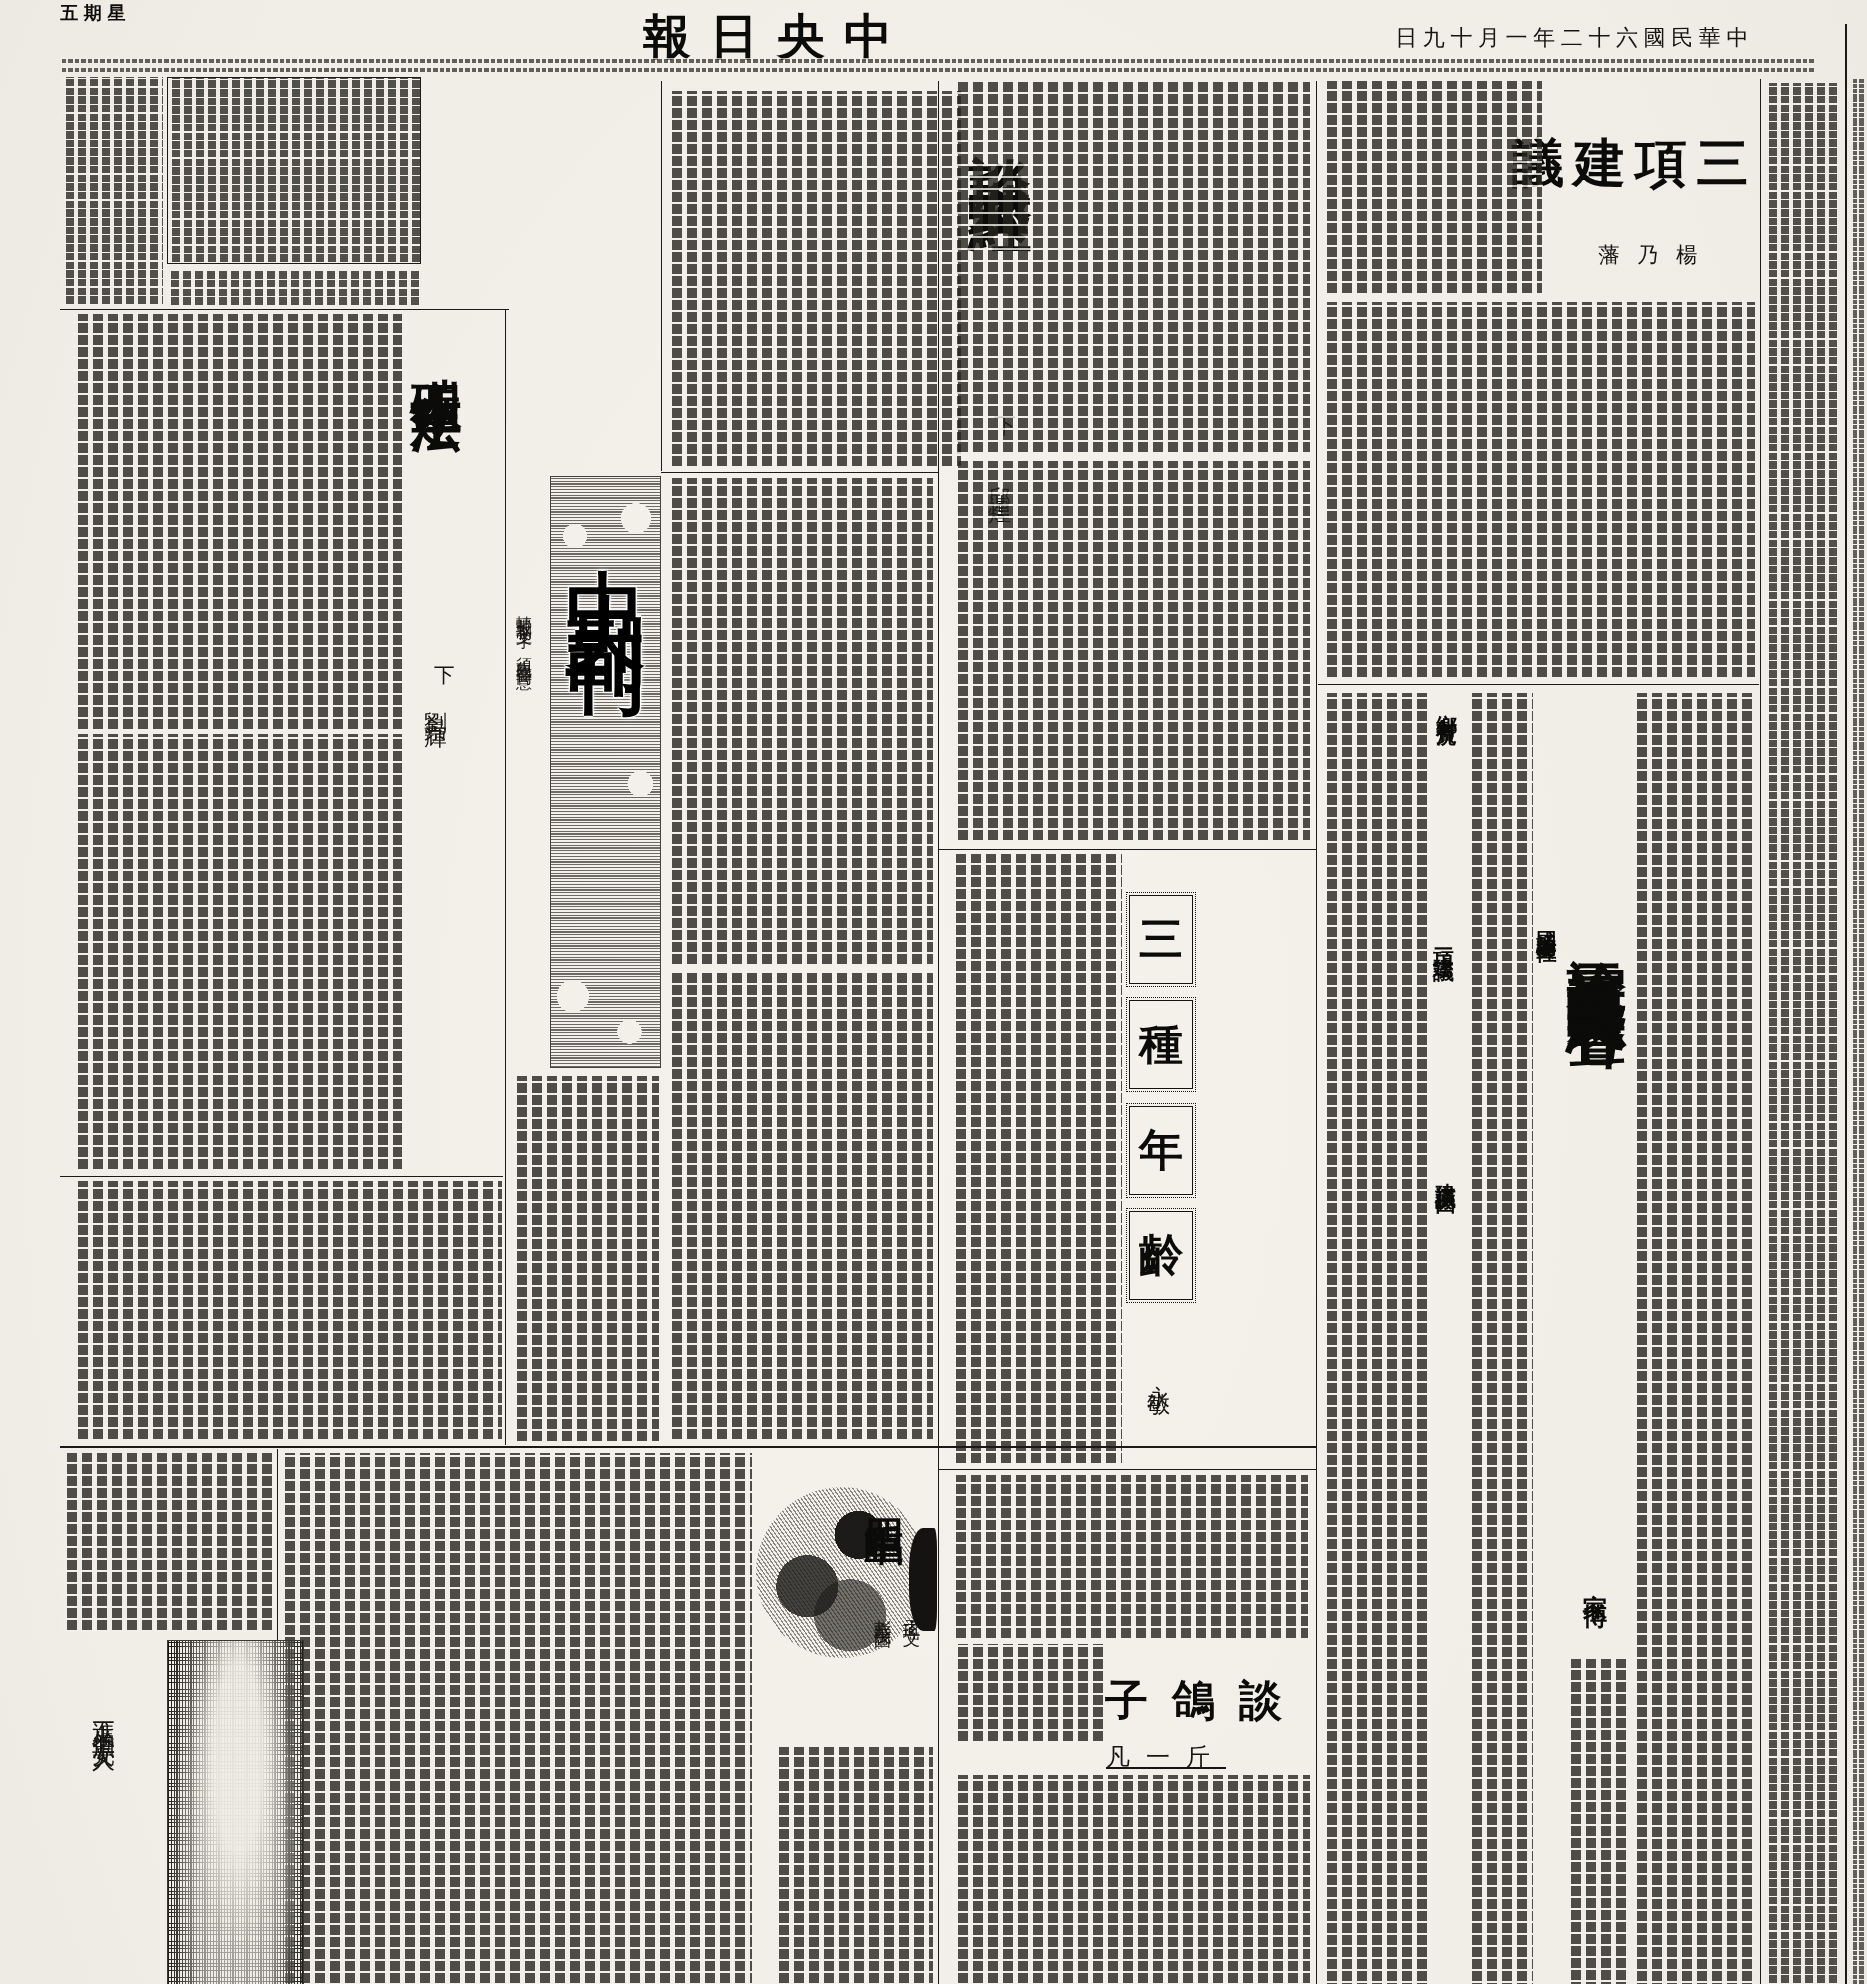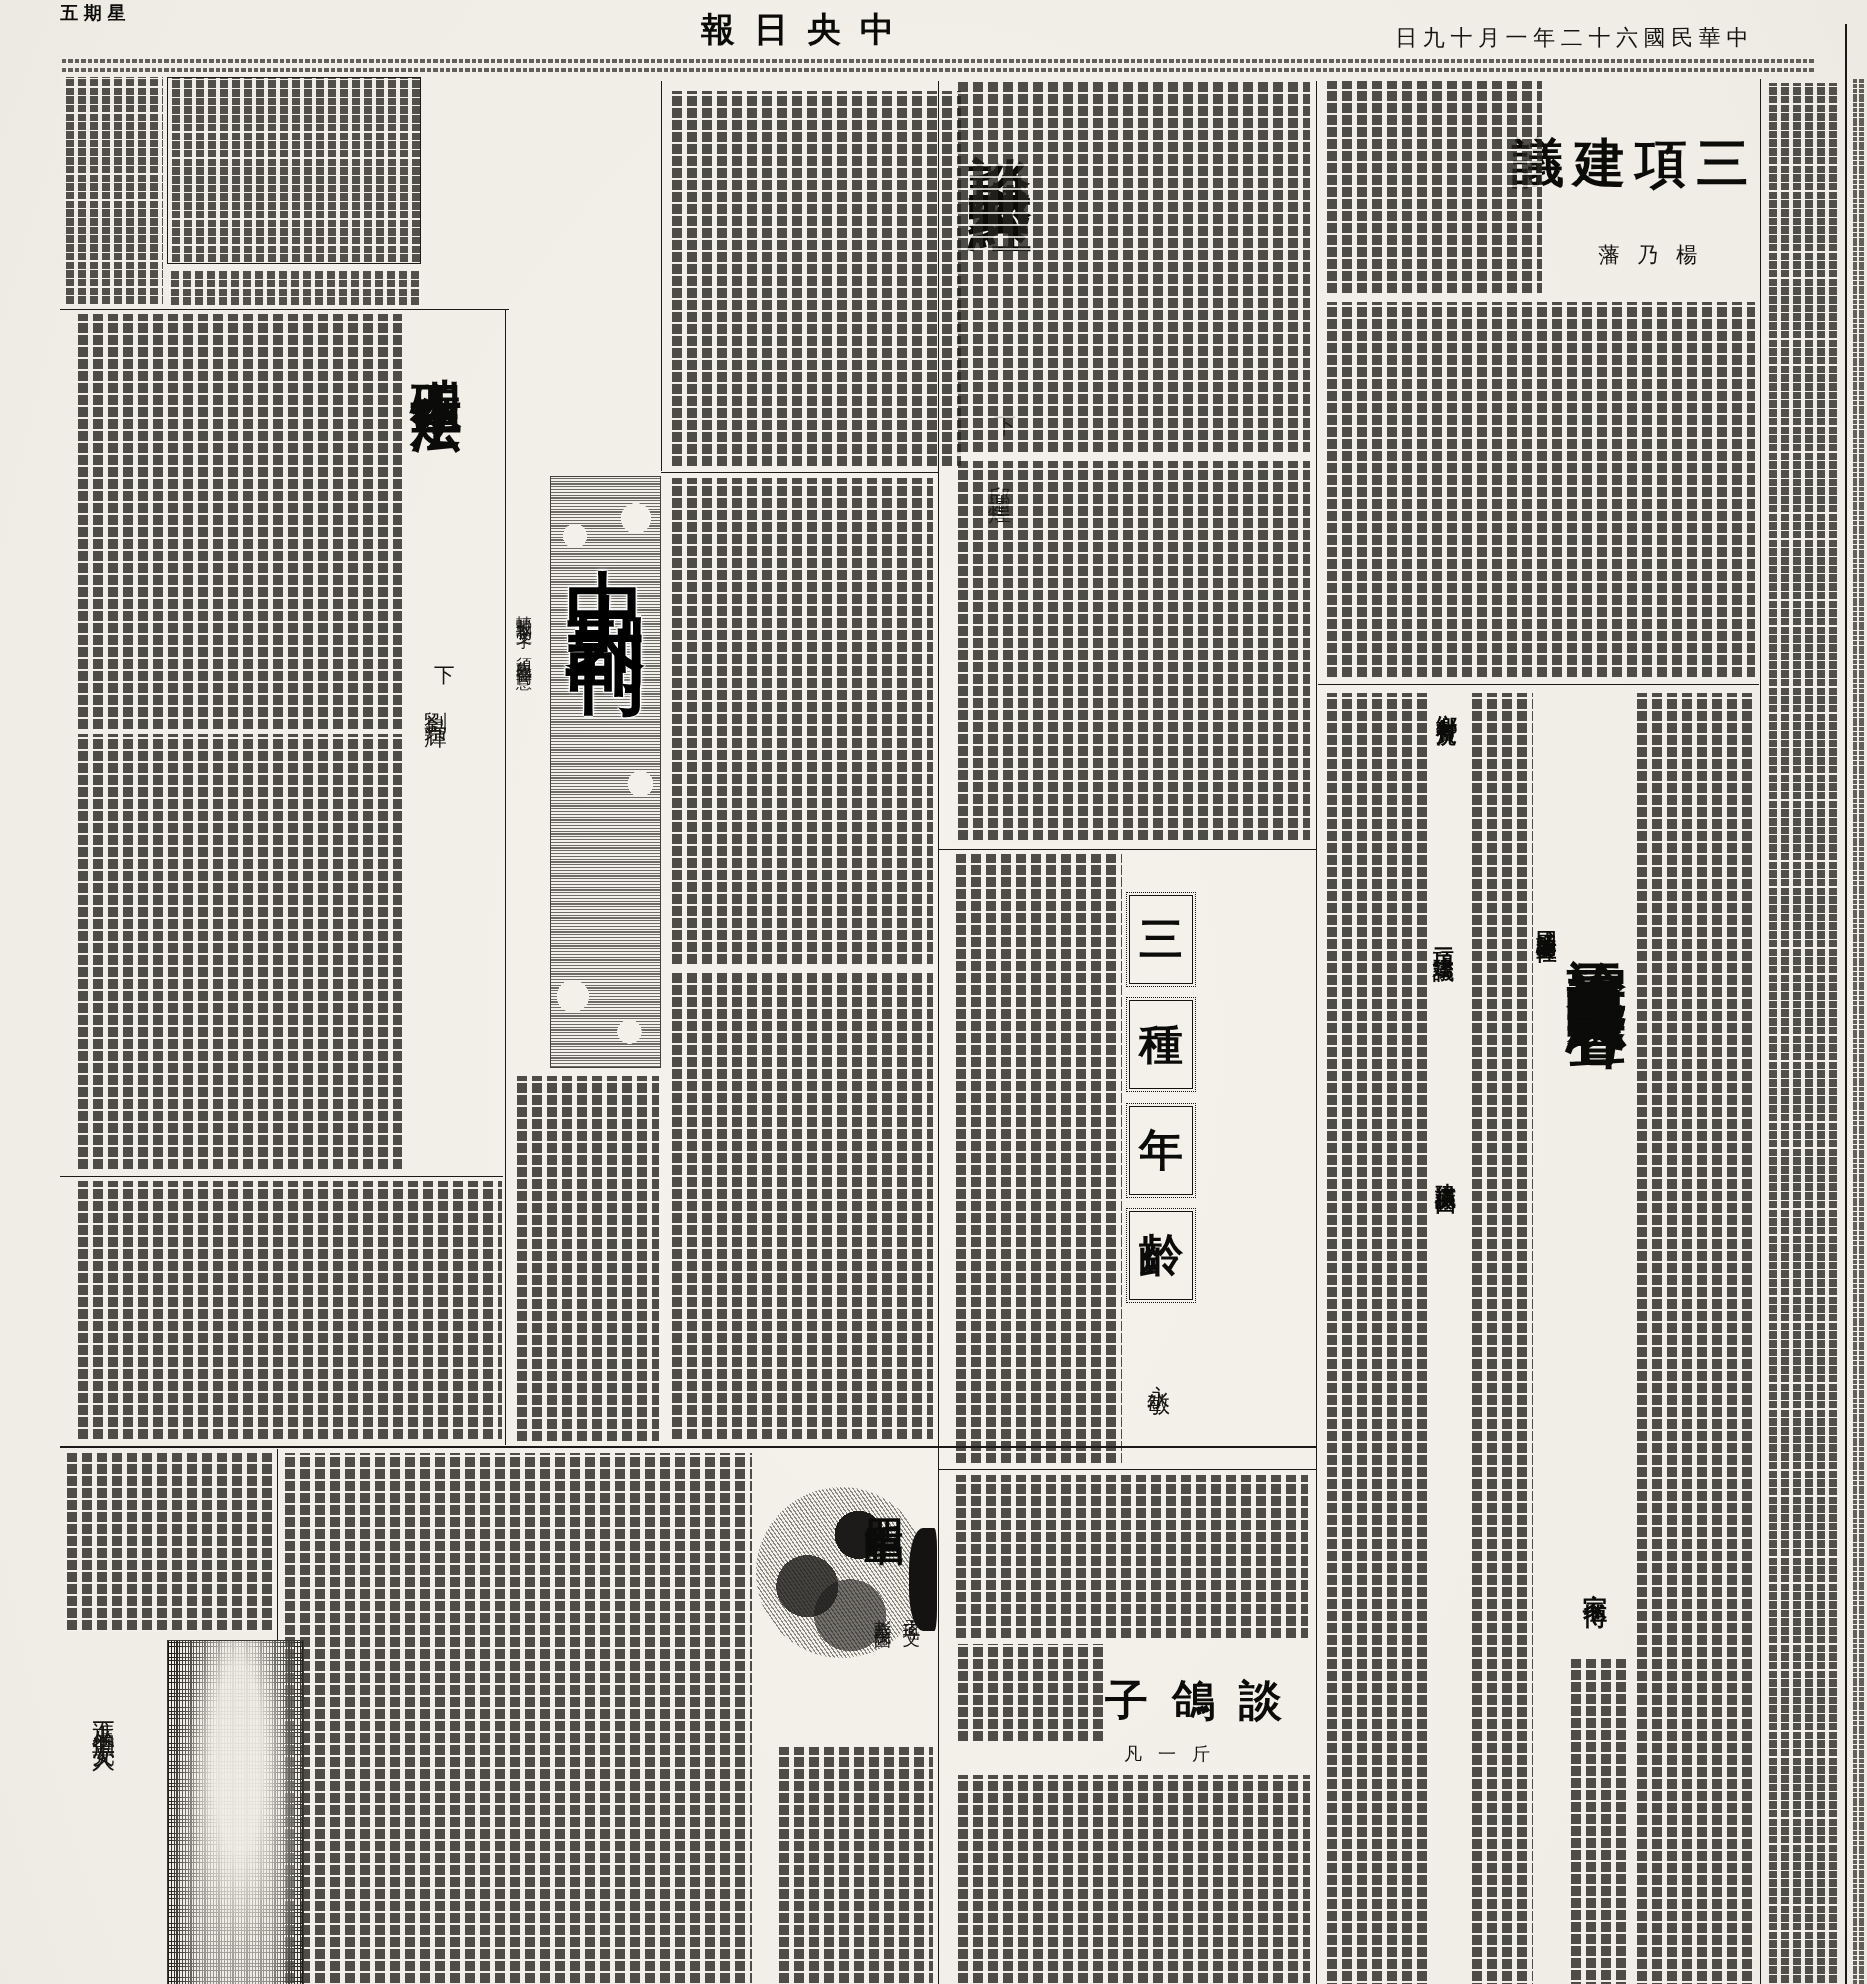--- a/index.html
+++ b/index.html
@@ -45,21 +45,21 @@
  repeating-linear-gradient(0deg,#15140f 0 0.8px,transparent 0.8px 3.6px);}
 .agebox{border:1.6px solid #14130f;outline:1.2px dotted #14130f;outline-offset:2px;
  display:flex;align-items:center;justify-content:center;}
 </style>
 </head>
 <body>
 
 <div class="page">
 
   <div class="abs h b" style="left:60px;top:4px;width:71px;font-size:18px;letter-spacing:5.6px;">星期五</div>
-  <div class="abs h b" style="left:643px;top:12px;width:270px;font-size:34px;letter-spacing:19px;text-align:right;">中央日報</div>
+  <div class="abs h b" style="left:643px;top:12px;width:270px;font-size:48px;letter-spacing:19px;text-align:left;">中央日報</div>
   <div class="abs h" style="left:1290px;top:27px;width:464px;font-size:22px;letter-spacing:5.6px;">中華民國六十二年一月十九日</div>
   <div class="abs sim-xs" style="left:60px;top:58px;width:1755px;height:6.4px;"></div>
   <div class="abs sim-xs" style="left:60px;top:67px;width:1755px;height:5.6px;"></div>
 
   <div class="abs rule" style="left:1845px;top:24px;width:1.6px;height:2596px;"></div>
   <div class="abs sim-xs" style="left:1851px;top:79px;width:13.5px;height:2525px;"></div>
   <div class="abs rule" style="left:1760px;top:79px;width:1.2px;height:1961px;"></div>
   <div class="abs sim-sm" style="left:1765px;top:83px;width:76px;height:1953px;"></div>
 
   <div class="abs sim-sm" style="left:62px;top:77px;width:101px;height:228px;"></div>
@@ -139,21 +139,21 @@
   <div class="abs v" style="left:902px;top:1606px;font-size:17.5px;letter-spacing:3.2px;">孟瑤・文</div>
   <div class="abs v" style="left:873px;top:1606px;font-size:17.5px;letter-spacing:3.2px;">彭華茂・圖</div>
   <div class="abs sim" style="left:280px;top:1453px;width:472px;height:580px;"></div>
   <div class="abs sim" style="left:774px;top:1747px;width:159px;height:286px;"></div>
   <div class="abs rule" style="left:277px;top:1449px;width:1.2px;height:588px;"></div>
   <div class="abs sim" style="left:62px;top:1453px;width:214px;height:179px;"></div>
   <div class="abs woman-art" style="left:167px;top:1640px;width:137px;height:393px;"></div>
   <div class="abs v" style="left:92px;top:1703px;font-size:23px;letter-spacing:4px;">進來一個漂亮女人。</div>
 
   <div class="abs h b" style="left:1108px;top:1679px;width:198px;font-size:43px;letter-spacing:24px;">談鴿子</div>
-  <div class="abs h" style="left:1135px;top:1745px;width:91px;font-size:18px;letter-spacing:16px;">斤一凡</div>
+  <div class="abs h" style="left:1135px;top:1745px;width:91px;font-size:24px;letter-spacing:16px;text-decoration:underline;">斤一凡</div>
   <div class="abs sim" style="left:953px;top:1644px;width:151px;height:99px;"></div>
   <div class="abs sim" style="left:953px;top:1775px;width:357px;height:258px;"></div>
 
   <div class="abs vh" style="left:369px;top:2130px;font-size:20px;">創刊二月號即將發行了</div>
   <div class="abs v" style="left:348px;top:2138px;font-size:13.5px;">首創彩色插圖的少女雜誌</div>
 
   <div class="abs v" style="left:421px;top:2513px;font-size:12px;">預約五〇元</div>
 
   <div class="abs vh" style="left:532px;top:2390px;font-size:23px;">出版</div>
 

